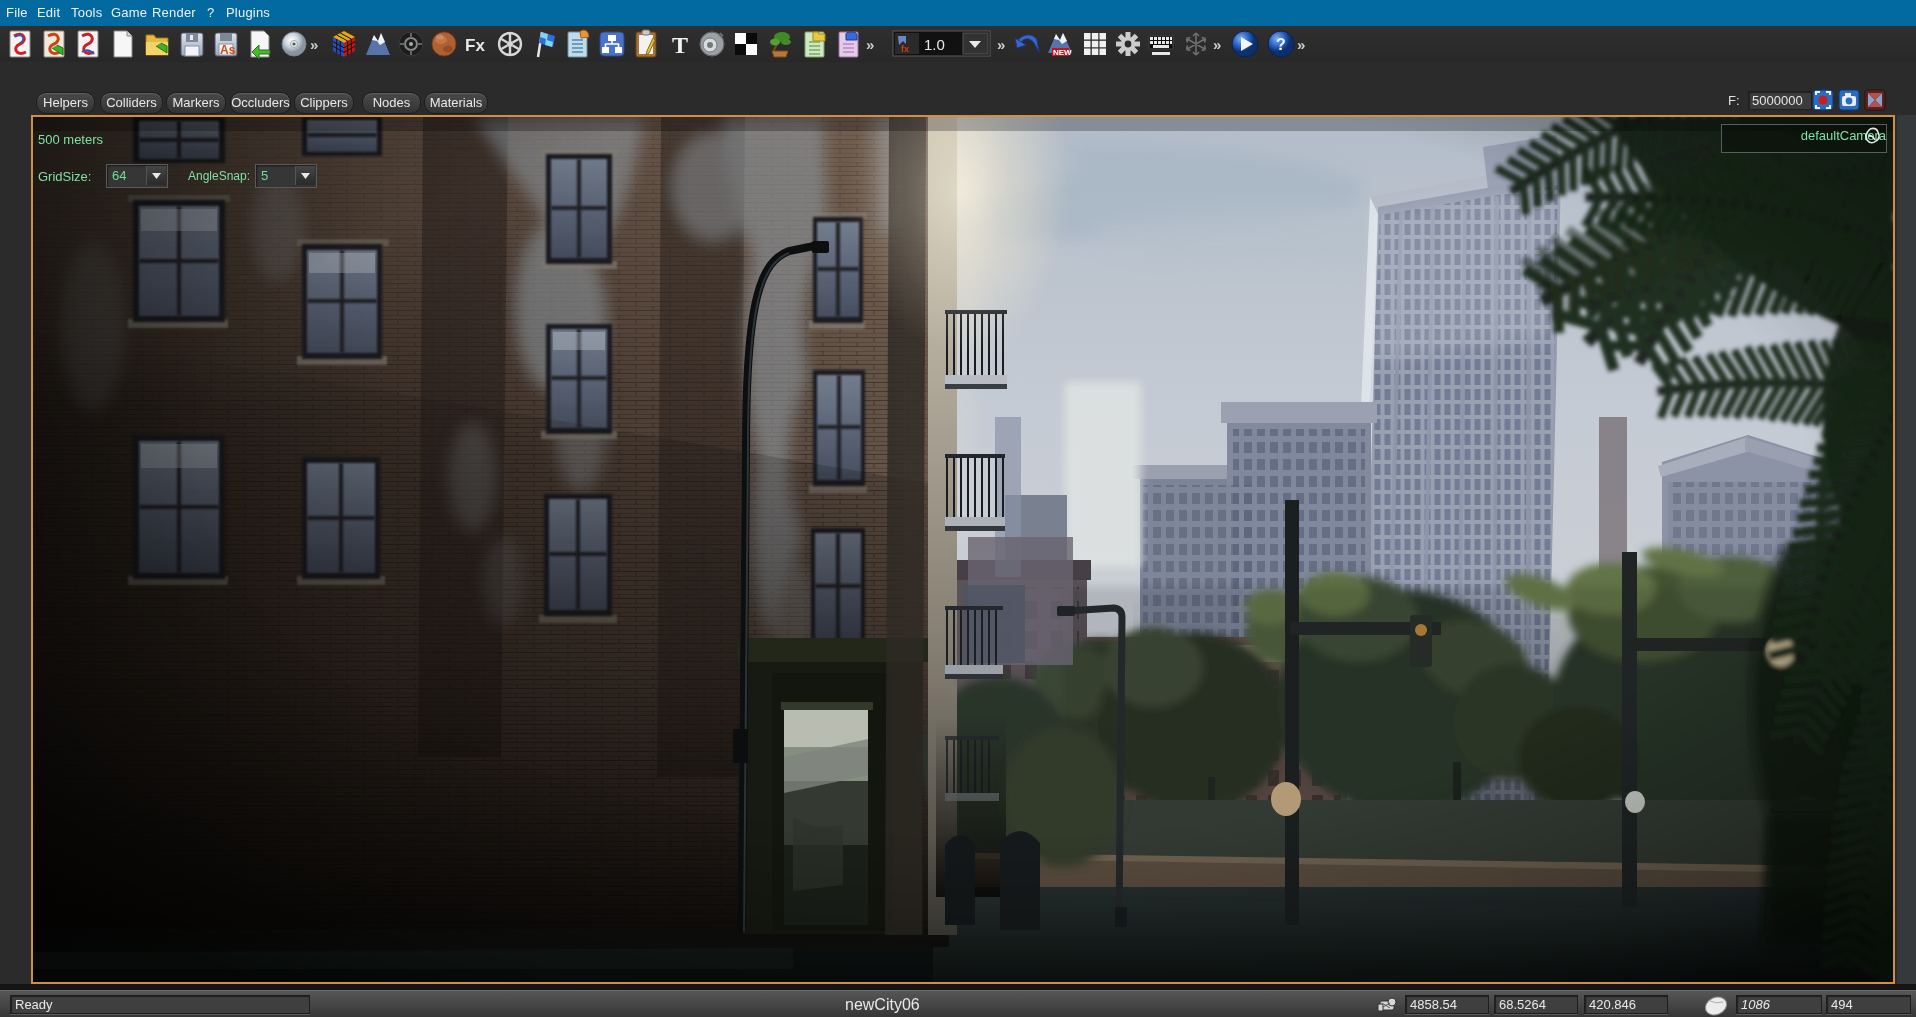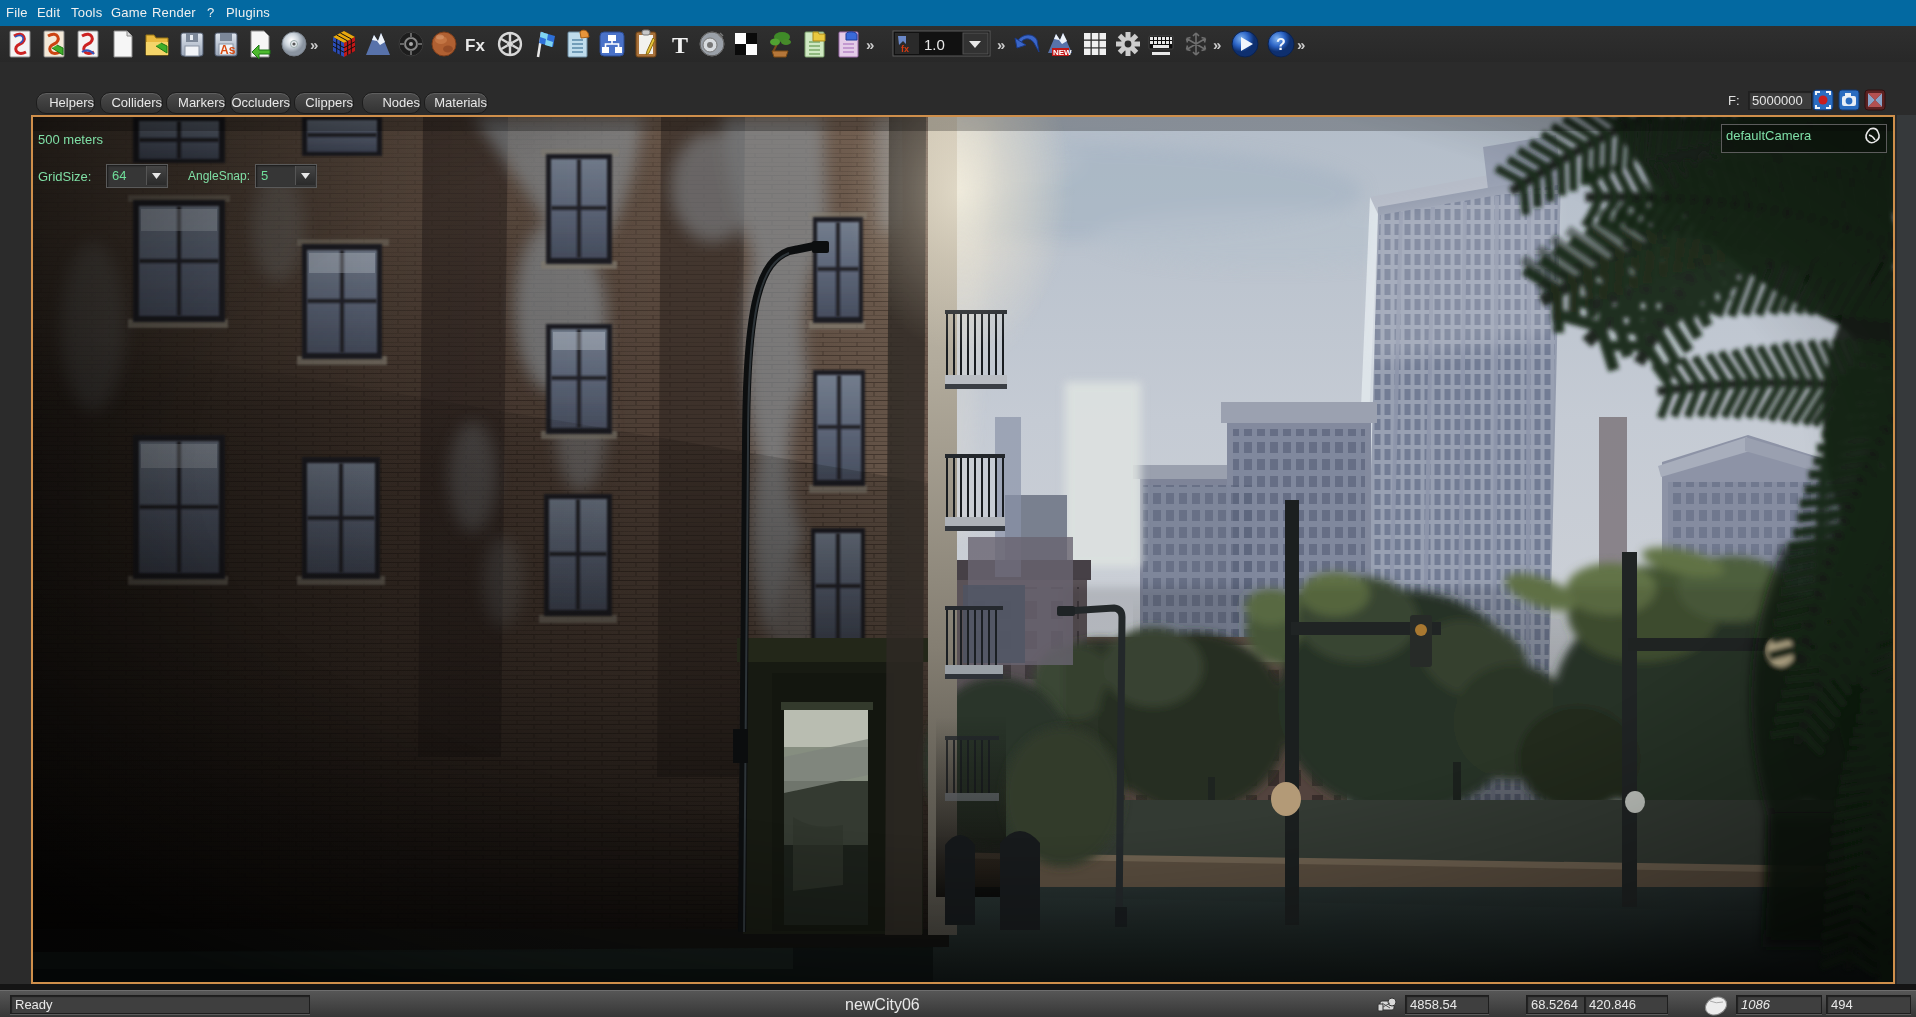--- a/index.html
+++ b/index.html
@@ -3,22 +3,22 @@
 <meta charset="utf-8">
 <style>
   html,body{margin:0;padding:0;}
   body{width:1916px;height:1017px;background:#2b2b2b;font-family:"Liberation Sans",sans-serif;overflow:hidden;position:relative;}
   .abs{position:absolute;}
   #menubar{left:0;top:0;width:1916px;height:26px;background:#0369a1;color:#f0f0f0;font-size:13px;letter-spacing:.2px;}
   #menubar span{position:absolute;top:5px;}
   #toolbar{left:0;top:26px;width:1916px;height:36px;background:linear-gradient(#2f2f2f,#282828);}
   #tabrow{left:0;top:62px;width:1916px;height:26px;background:#1d4ed8;margin-top:26px;}
   #btnrow{left:0;top:88px;width:1916px;height:27px;background:#2b2b2b;}
-  .tbtn{position:absolute;top:4px;height:20px;background:linear-gradient(#4a4a4a,#333333);border:1px solid #1c1c1c;box-shadow:inset 0 1px 0 #5f5f5f;border-radius:10px;color:#e8e8e8;font-size:13px;text-align:right;line-height:19px;}
-  #viewport{left:31px;top:115px;width:1860px;height:865px;border:2px solid #cf8f4b;background:#4c1d95;box-shadow:inset 0 0 0 1px rgba(20,20,20,.8);}
+  .tbtn{position:absolute;top:4px;height:20px;background:linear-gradient(#4a4a4a,#333333);border:1px solid #1c1c1c;box-shadow:inset 0 1px 0 #5f5f5f;border-radius:10px;color:#e8e8e8;font-size:13px;text-align:center;line-height:19px;}
+  #viewport{left:31px;top:115px;width:1860px;height:865px;border:2px solid #cf8f4b;background:#4c1d95;box-shadow:inset 0 0 0 1px rgba(20,20,20,.8);text-align:right;}
   #gap{left:0;top:984px;width:1916px;height:6px;background:#141414;}
   .vlabel{position:absolute;color:#7fdfa5;font-size:13px;}
   .vdrop{position:absolute;height:22px;background:#363636;border:1px solid #5a5a5a;box-shadow:inset 1px 1px 2px rgba(0,0,0,.55);color:#6fdf9a;font-size:13px;}
   .vdrop .db{position:absolute;right:1px;top:1px;width:19px;height:19px;background:linear-gradient(#454545,#2a2a2a);border-left:1px solid #555;}
   #statusbar{left:0;top:990px;width:1916px;height:27px;background:linear-gradient(#565656,#353535);border-top:1px solid #6e6e6e;}
   .sfield{position:absolute;top:4px;height:17px;background:#3f3f3f;border:1px solid #1e1e1e;box-shadow:inset 1px 1px 1px rgba(0,0,0,.5), 0 1px 0 #5c5c5c;color:#e8e8e8;font-size:13px;line-height:17px;padding-left:4px;}
 </style>
 </head>
 <body>
 <div class="abs" id="menubar">
@@ -739,21 +739,21 @@
   <div style="position:absolute;left:845px;top:5px;color:#e8e8e8;font-size:16px;">newCity06</div>
   <svg width="26" height="26" style="position:absolute;left:1376px;top:2px">
       <g fill="#d8d8d8" stroke="#333">
         <rect x="4" y="8" width="14" height="9" rx="2"></rect>
         <circle cx="16" cy="9" r="4"></circle>
         <rect x="2" y="11" width="5" height="7" rx="1"></rect>
       </g>
       <path d="M6,10 l8,5 M7,14 l7,-4" stroke="#555" stroke-width="1"></path>
     </svg>
   <div class="sfield" style="left:1405px;width:78px;">4858.54</div>
-  <div class="sfield" style="left:1494px;width:78px;margin-left:32px;">68.5264</div>
+  <div class="sfield" style="left:1494px;width:78px;">68.5264</div>
   <div class="sfield" style="left:1584px;width:78px;">420.846</div>
   <svg width="30" height="26" style="position:absolute;left:1702px;top:2px">
       <ellipse cx="14" cy="13" rx="11" ry="8.5" fill="#ececec" stroke="#888" transform="rotate(-25 14 13)"></ellipse>
       <path d="M8,8 Q14,11 21,9" stroke="#aaa" fill="none"></path>
     </svg>
   <div class="sfield" style="left:1736px;width:80px;font-style:italic;">1086</div>
   <div class="sfield" style="left:1826px;width:79px;">494</div>
 </div>
 
 </body></html>

